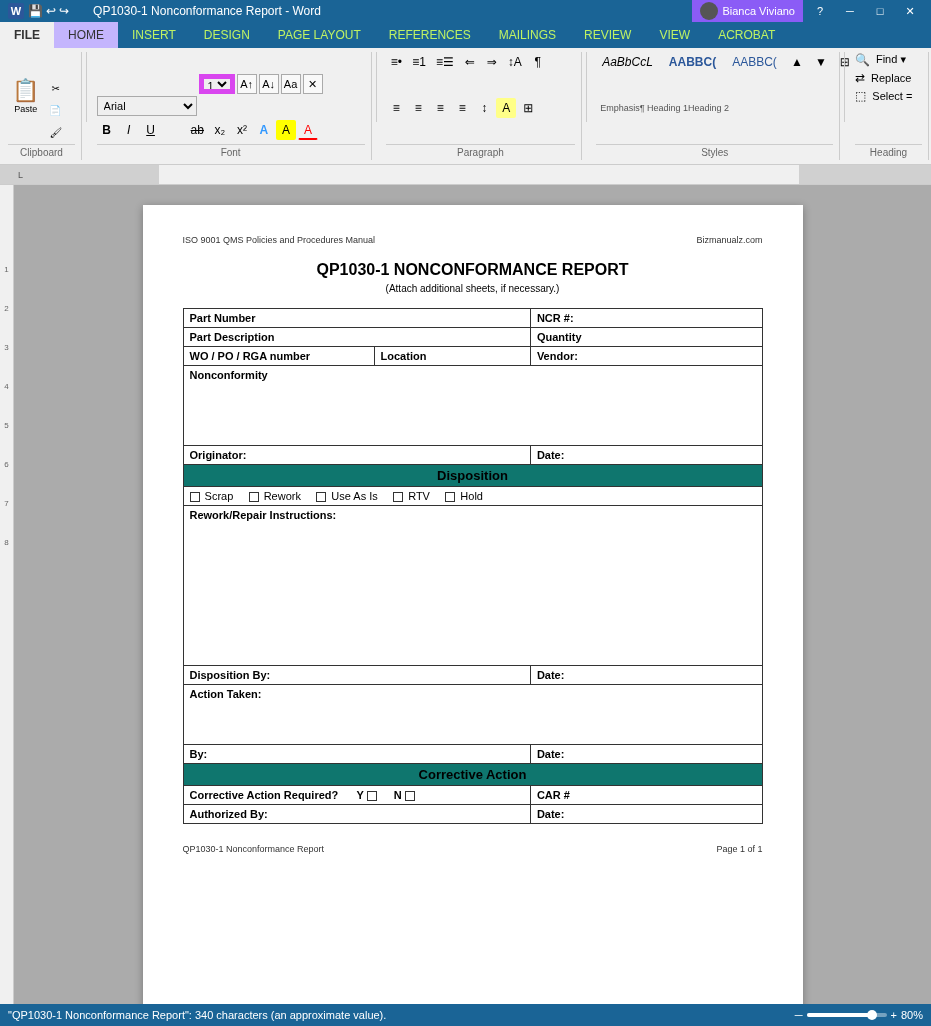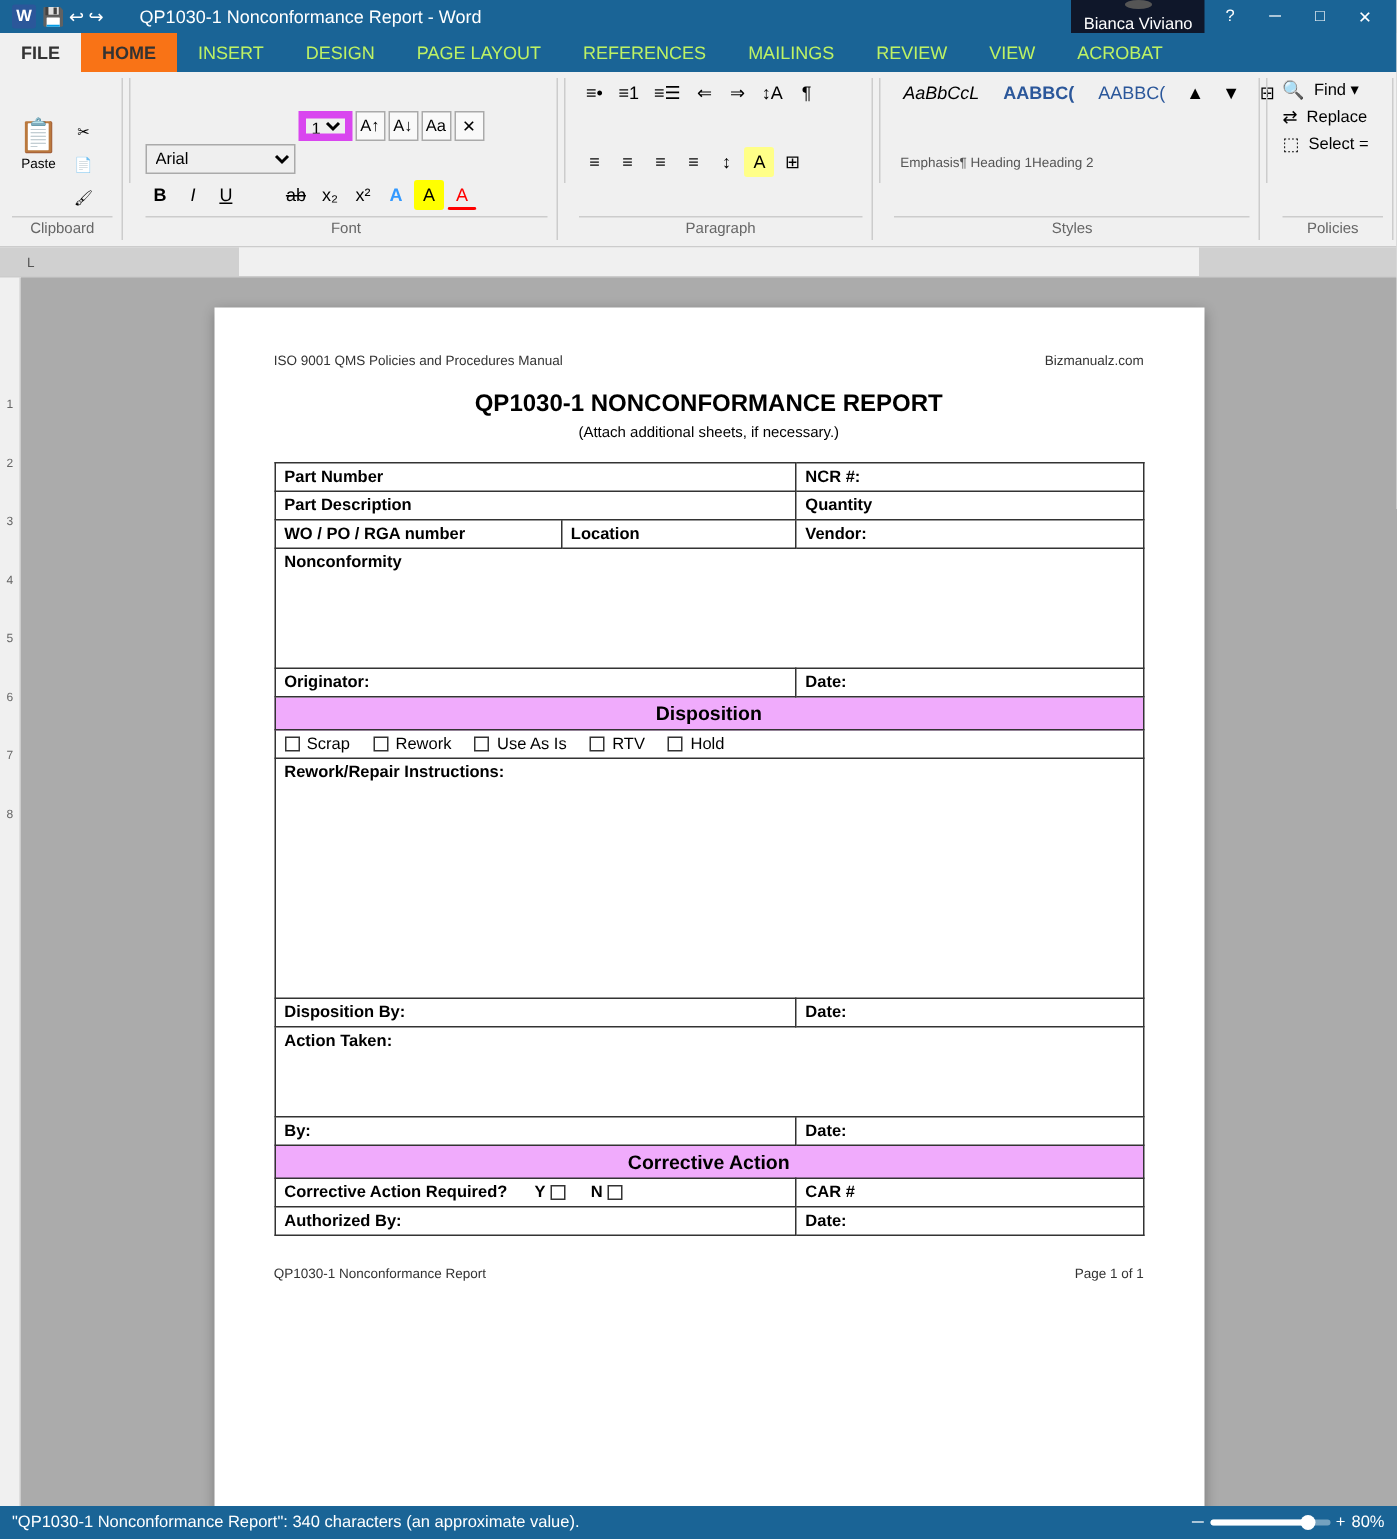--- a/index.html
+++ b/index.html
@@ -56,21 +56,21 @@
     .page-header { display: flex; justify-content: space-between; font-size: 9px; color: #333; margin-bottom: 16px; }
 
     
     .doc-title { text-align: center; font-size: 16px; font-weight: bold; margin-bottom: 4px; }
     .doc-subtitle { text-align: center; font-size: 10px; margin-bottom: 14px; }
 
     
     .form-table { width: 100%; border-collapse: collapse; font-size: 11px; }
     .form-table td, .form-table th { border: 1px solid #333; padding: 3px 6px; vertical-align: top; }
     .form-table .label { font-weight: bold; }
-    .section-header { background: #f0abfc; text-align: center; font-weight: bold; font-size: 13px; padding: 4px; }
+    .section-header { background: #0f766e; text-align: center; font-weight: bold; font-size: 13px; padding: 4px; }
     .checkbox-cell { white-space: nowrap; }
     .checkbox { display: inline-block; width: 10px; height: 10px; border: 1px solid #333; margin-right: 2px; vertical-align: middle; }
     .tall-cell { height: 80px; }
     .very-tall-cell { height: 160px; }
     .medium-tall-cell { height: 60px; }
 
     
     .status-bar { background: #1a6496; color: white; height: 22px; display: flex; align-items: center; justify-content: space-between; padding: 0 8px; font-size: 11px; position: fixed; bottom: 0; left: 0; right: 0; }
     .status-left { display: flex; align-items: center; gap: 8px; }
     .status-right { display: flex; align-items: center; gap: 8px; }
@@ -80,21 +80,21 @@
     .left-ruler { width: 14px; background: #f0f0f0; border-right: 1px solid #ccc; position: absolute; left: 0; top: 0; bottom: 0; }
 
     
     .page-footer { display: flex; justify-content: space-between; font-size: 9px; color: #333; margin-top: 20px; }
     .find-row { display: flex; align-items: center; gap: 2px; margin-bottom: 2px; }
     .find-btn { font-size: 11px; display: flex; align-items: center; cursor: pointer; padding: 1px 4px; }
 
     .separator { width: 1px; background: #ccc; height: 70px; margin: 0 2px; }
     .paste-area { display: flex; flex-direction: column; align-items: center; padding: 4px; cursor: pointer; border-radius: 2px; }
 
-    .user-area { display: flex; align-items: center; gap: 4px; background: #0f172a; padding: 0 8px; color: white; font-size: 11px; height: 22px; flex-direction: column; }
+    .user-area { display: flex; align-items: center; gap: 4px; background: #8b5cf6; padding: 0 8px; color: white; font-size: 11px; height: 22px; }
     .user-avatar { width: 18px; height: 18px; background: #555; border-radius: 50%; }
   </style>
 </head>
 <body>
 
 <div class="title-bar">
   <div class="title-bar-left">
     <div class="title-bar-icon" style="background:#2b579a; font-weight:bold; font-size:11px;">W</div>
     <span style="display:flex;gap:3px;">
       <span style="cursor:pointer;">💾</span>
@@ -111,21 +111,21 @@
     <span class="title-btn">?</span>
     <span class="title-btn">─</span>
     <span class="title-btn">□</span>
     <span class="title-btn close">✕</span>
   </div>
 </div>
 
 <div class="ribbon">
   <div class="ribbon-tabs">
     <div class="ribbon-tab active">FILE</div>
-    <div class="ribbon-tab active" style="background:#f97316;color:#333;font-weight:bold;">HOME</div>
+    <div class="ribbon-tab active" style="background:#c4b5fd;color:#333;font-weight:normal;">HOME</div>
     <div class="ribbon-tab">INSERT</div>
     <div class="ribbon-tab">DESIGN</div>
     <div class="ribbon-tab">PAGE LAYOUT</div>
     <div class="ribbon-tab">REFERENCES</div>
     <div class="ribbon-tab">MAILINGS</div>
     <div class="ribbon-tab">REVIEW</div>
     <div class="ribbon-tab">VIEW</div>
     <div class="ribbon-tab">ACROBAT</div>
   </div>
 
@@ -232,21 +232,21 @@
         </div>
         <div class="find-row">
           <span style="font-size:12px;">⇄</span>
           <div class="find-btn">Replace</div>
         </div>
         <div class="find-row">
           <span style="font-size:12px;">⬚</span>
           <div class="find-btn">Select =</div>
         </div>
       </div>
-      <div class="ribbon-group-label">Policies</div>
+      <div class="ribbon-group-label">Heading</div>
     </div>
   </div>
 </div>
 
 <div class="ruler">
   <div style="width:14px;background:#d0d0d0;height:100%;flex-shrink:0;"></div>
   <div class="ruler-inner">
     <div style="display:flex;height:100%;align-items:center;padding-left:2px;">
       <span style="margin-left:2px;font-size:9px;color:#555;">L</span>
     </div>

